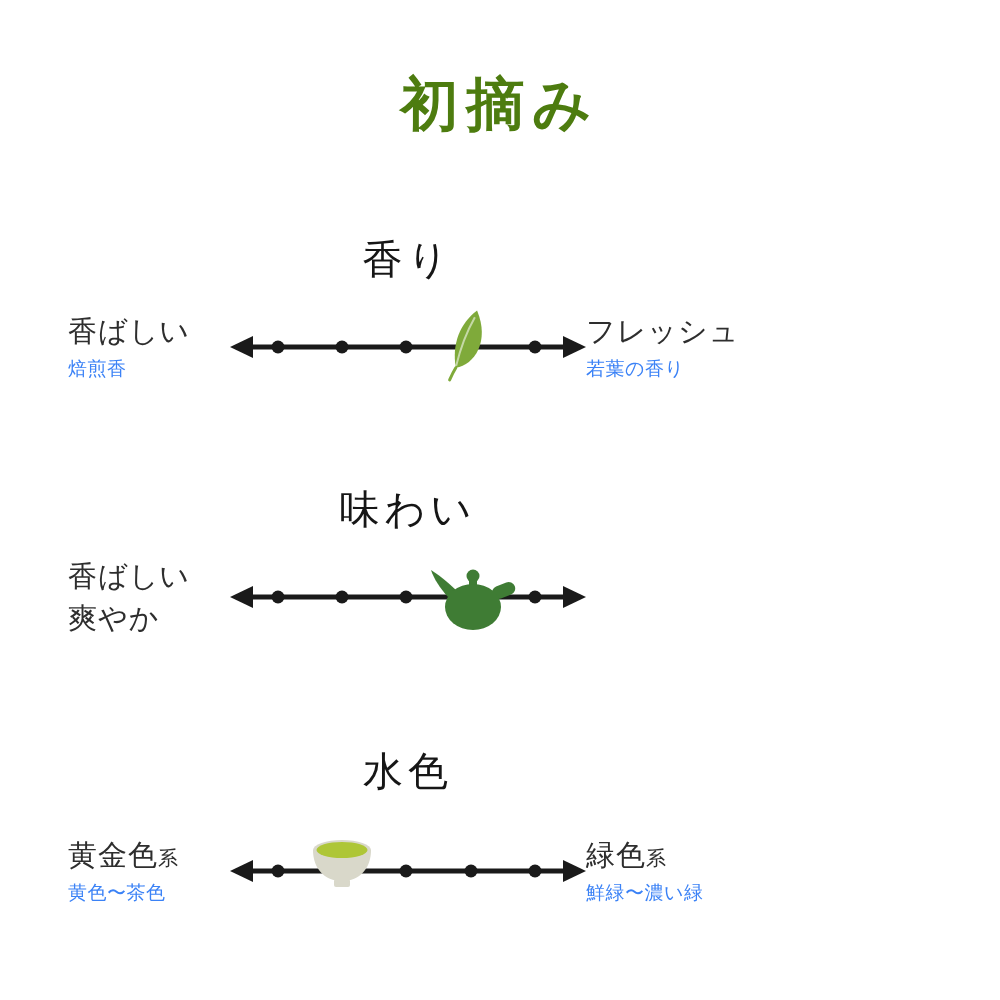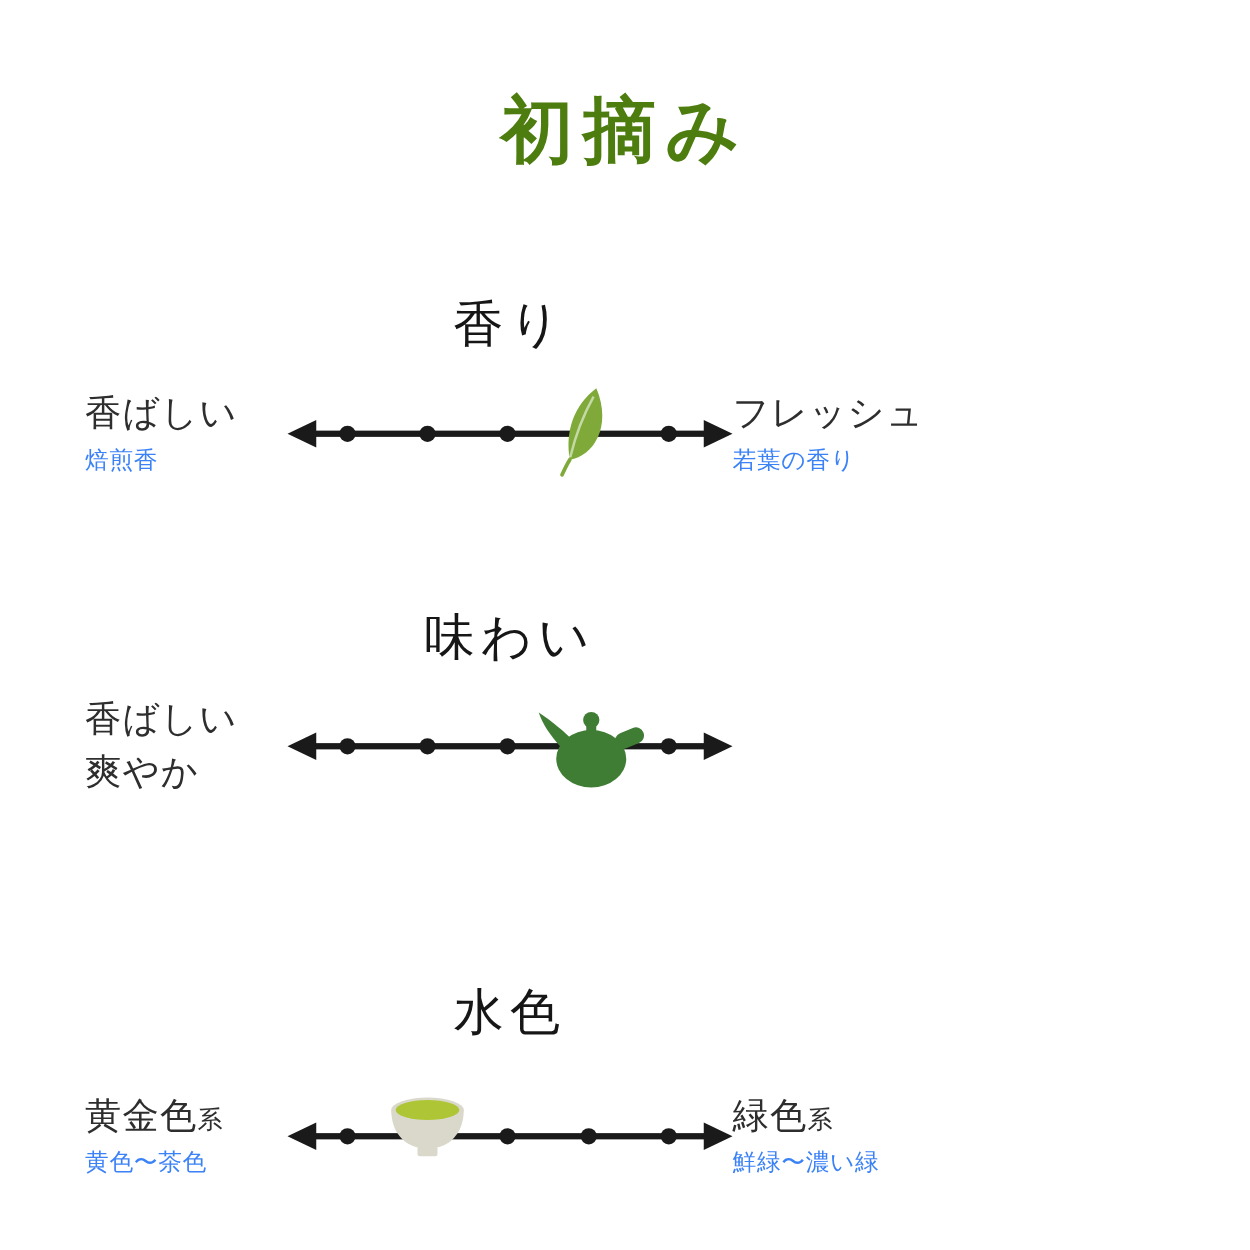--- a/index.html
+++ b/index.html
@@ -16,21 +16,21 @@
     font-family:"Liberation Sans","DejaVu Sans",sans-serif;color:var(--text);
   }
   .title{
     position:absolute;top:76px;left:0;width:100%;margin:0;text-align:center;
     font-family:"Liberation Serif","DejaVu Serif",serif;
     font-size:58px;font-weight:700;letter-spacing:8px;color:#4d7c0f;line-height:1;
   }
   .scale{position:absolute;left:0;width:816px;}
   #scale-0{top:240px;}
   #scale-1{top:490px;}
-  #scale-2{top:790px;}
+  #scale-2{top:752px;}
   .heading{
     margin:0;text-align:center;line-height:1;
     font-family:"Liberation Serif","DejaVu Serif",serif;
     font-size:40px;font-weight:500;letter-spacing:5px;color:#161616;
   }
   .row{display:flex;align-items:center;margin-top:7px;height:120px;}
   #scale-2 .row{margin-top:19px;}
   .side{width:230px;box-sizing:border-box;text-align:left;}
   .side.left{padding-left:68px;}
   .side.right{padding-right:40px;}

